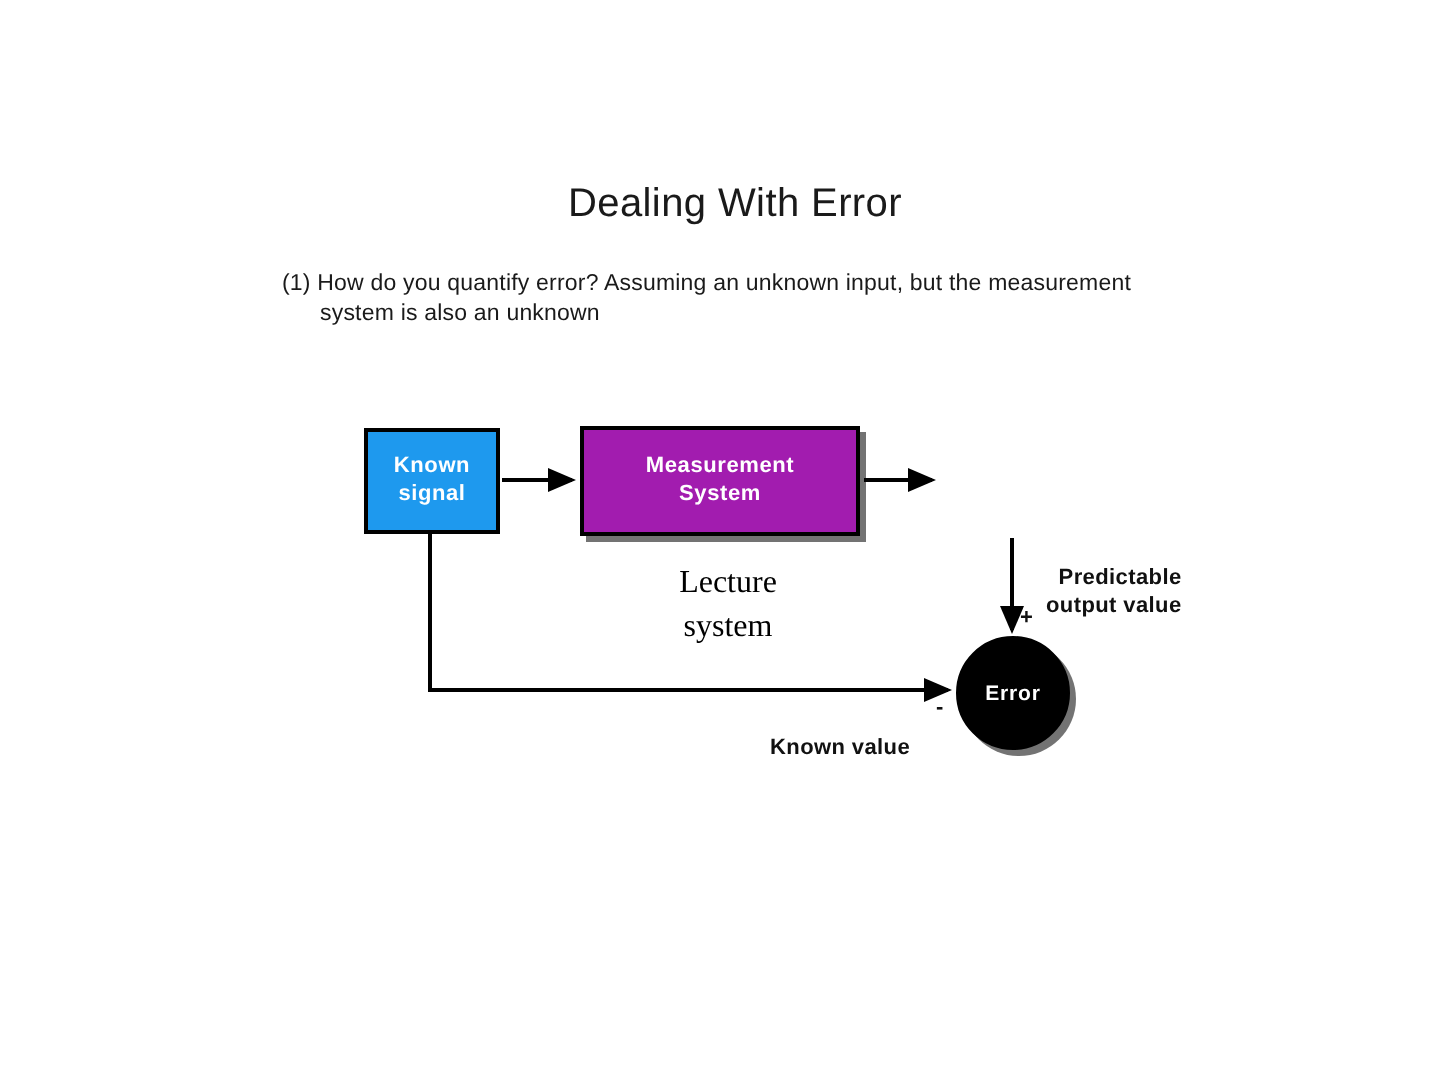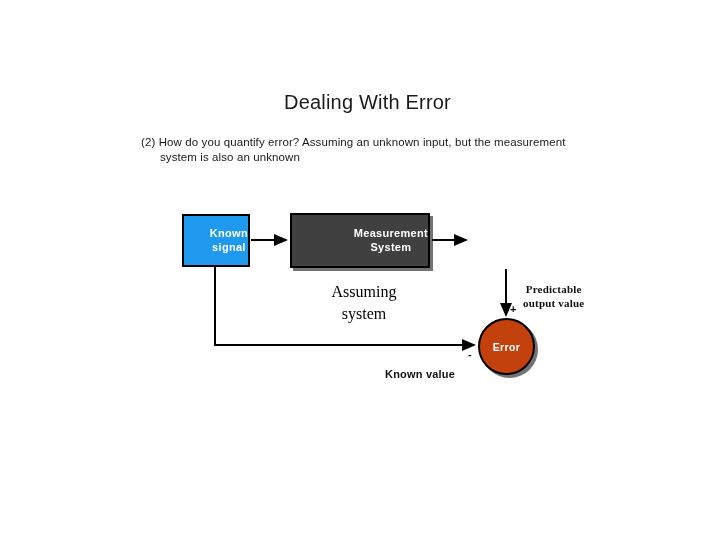--- a/index.html
+++ b/index.html
@@ -44,54 +44,54 @@
   #bullet1-l2 { left: 160px; top: 151px; }
   #bullet1a   { left: 141px; top: 168px; }
 
   
   .block {
     position: absolute;
     box-sizing: border-box;
     border: 2px solid #000000;
     display: flex;
     align-items: center;
-    justify-content: flex-end;
+    justify-content: center;
     text-align: center;
     color: #ffffff;
     font-family: "Liberation Sans", sans-serif;
     font-size: 11px;
     font-weight: bold;
     line-height: 1.25;
     letter-spacing: 0.3px;
   }
   #block-known-signal {
     left: 182px; top: 214px;
     width: 68px; height: 53px;
     background: #1E99EE;
   }
   #block-measurement-system {
     left: 290px; top: 213px;
     width: 140px; height: 55px;
-    background: #404040;
+    background: #a21caf;
     box-shadow: 3px 3px 0 rgba(0,0,0,0.55);
   }
   #block-indicator-output {
     left: 470px; top: 213px;
     width: 72px; height: 54px;
     background: #CC0000;
     box-shadow: 3px 3px 0 rgba(0,0,0,0.55);
   }
 
   
   #error-circle {
     position: absolute;
     left: 478px; top: 318px;
     width: 57px; height: 57px;
     border-radius: 50%;
-    background: #c2410c;
+    background: #000000;
     border: 2px solid #000000;
     box-sizing: border-box;
     display: flex;
     align-items: center;
     justify-content: center;
     color: #ffffff;
     font-family: "Liberation Sans", sans-serif;
     font-size: 10.5px;
     font-weight: bold;
     letter-spacing: 0.4px;
@@ -112,22 +112,21 @@
     font-family: "Liberation Sans", sans-serif;
     font-size: 11px;
     font-weight: bold;
     color: #111111;
     white-space: nowrap;
     letter-spacing: 0.2px;
   }
   #label-predictable {
     left: 523px; top: 282px;
     line-height: 1.3;
-    text-align: center;
-    font-family: Liberation Serif, serif;
+    text-align: right;
   }
   #label-known-value {
     left: 385px; top: 368px;
   }
 
   #label-unknown-system {
     position: absolute;
     left: 304px; top: 281px;
     width: 120px;
     text-align: center;
@@ -163,21 +162,21 @@
   #footer-center { left: 205px; }
   #footer-right  { left: 679px; font-size: 10px; margin-top: 36px; }
 </style>
 </head>
 <body>
 
 <div id="slide">
 
   <div id="slide-title">Dealing With Error</div>
 
-  <div class="body-line" id="bullet1-l1">(2) How do you quantify error?  Assuming an unknown input, but the measurement</div>
+  <div class="body-line" id="bullet1-l1">(1) How do you quantify error?  Assuming an unknown input, but the measurement</div>
   <div class="body-line" id="bullet1-l2">system is also an unknown</div>
 
   <svg id="connectors" viewBox="0 0 720 540" xmlns="http://www.w3.org/2000/svg">
     <defs>
       <marker id="arrowhead" markerWidth="7" markerHeight="7" refX="6" refY="3" orient="auto" markerUnits="strokeWidth">
         <path d="M0,0 L7,3 L0,6 z" fill="#000000"></path>
       </marker>
     </defs>
 
     <line x1="251" y1="240" x2="286" y2="240" stroke="#000000" stroke-width="2" marker-end="url(#arrowhead)"></line>
@@ -204,21 +203,21 @@
       <span>System</span>
     </span>
   </div>
 
 
   <div id="error-circle">
     <span>Error</span>
   </div>
 
   <div id="label-unknown-system">
-    <span>Assuming</span><br>
+    <span>Lecture</span><br>
     <span>system</span>
   </div>
 
   <div class="diagram-label" id="label-predictable">
     <span>Predictable</span><br>
     <span>output value</span>
   </div>
 
   <div class="diagram-label" id="label-known-value">Known value</div>
 

